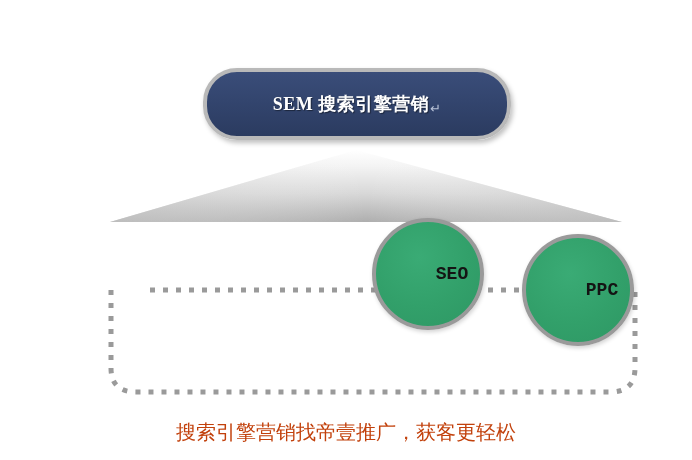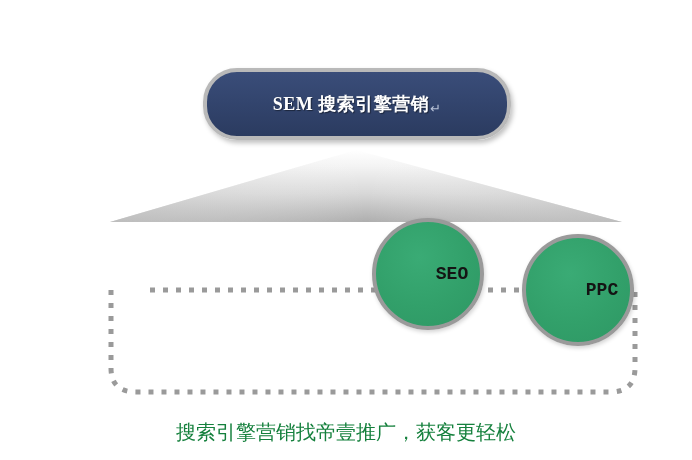--- a/index.html
+++ b/index.html
@@ -99,21 +99,21 @@
   #circle-3 { left: 372px; top: 218px; }
   #circle-4 { left: 522px; top: 234px; }
 
   
   #caption {
     position: absolute;
     left: 0;
     top: 419px;
     width: 692px;
     text-align: center;
-    color: #15803d;
+    color: #c2410c;
     font-family: "DejaVu Sans", "Liberation Sans", sans-serif;
     font-size: 20px;
     line-height: 26px;
     white-space: nowrap;
   }
 </style>
 </head>
 <body>
 
 <div id="diagram-canvas">

